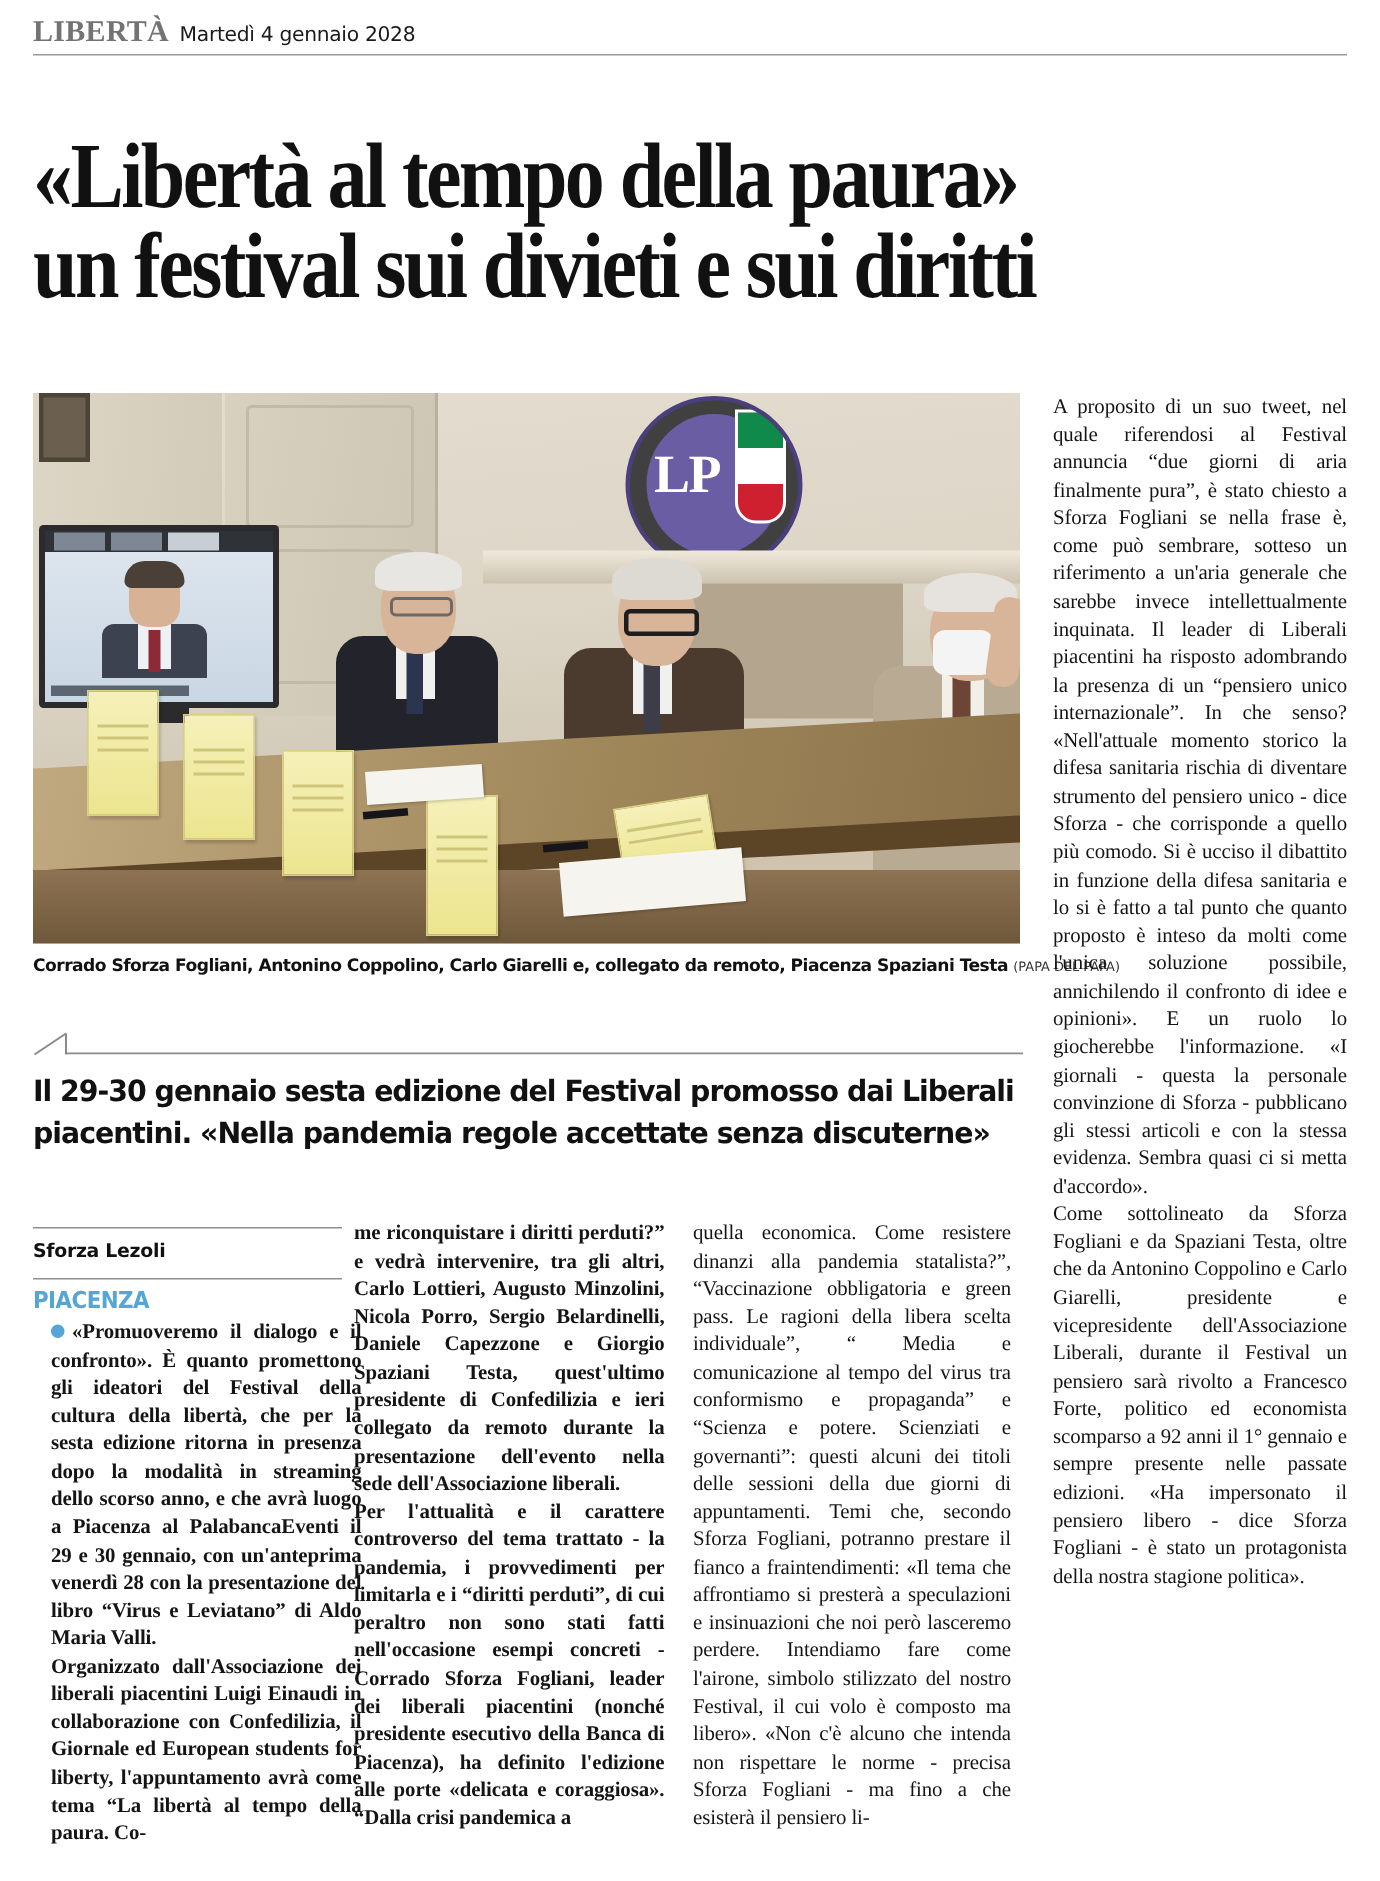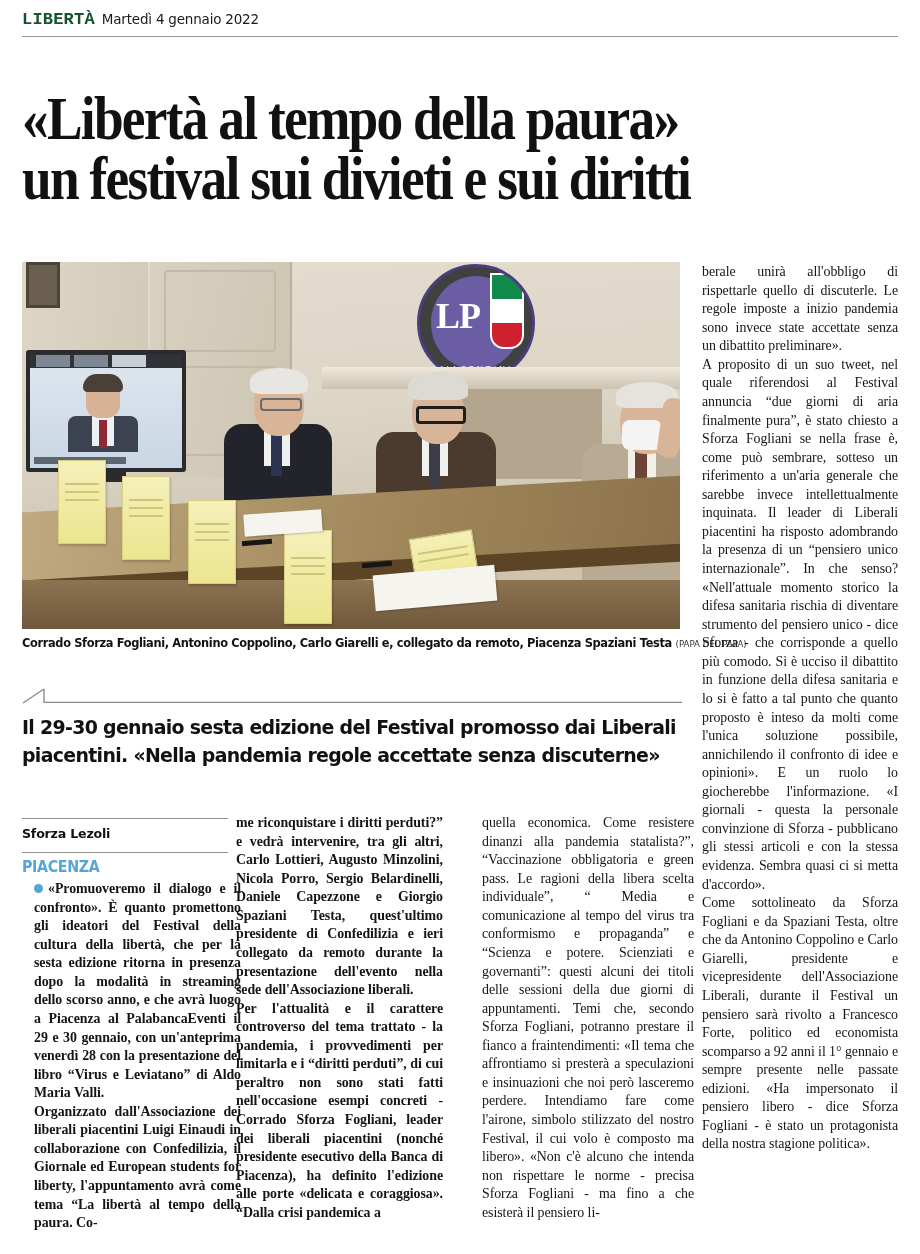--- a/index.html
+++ b/index.html
@@ -25,25 +25,25 @@
   
   .masthead {
     position: absolute;
     left: 22px; top: 10px;
     width: 876px;
     display: flex;
     align-items: baseline;
     gap: 7px;
   }
   .masthead-logo {
-    font-family: Liberation Mono, monospace;
+    font-family: Liberation Serif, serif;
     font-weight: bold;
-    font-size: 17px;
+    font-size: 20px;
     letter-spacing: 0.2px;
-    color: #14532d;
+    color: #737373;
   }
   .masthead-date {
     font-family: "DejaVu Sans", sans-serif;
     font-size: 13.5px;
     color: #1a1a1a;
     letter-spacing: -0.2px;
   }
   .masthead-rule {
     position: absolute;
     left: 22px; top: 36px;
@@ -274,41 +274,41 @@
     font-family: "Liberation Serif", serif;
     font-size: 13.9px;
     line-height: 1.335;
     color: #141414;
     text-align: justify;
     letter-spacing: -0.06px;
   }
   .col p { margin: 0; }
   .col-1 { left: 34px;  top: 880px; width: 207px; font-weight: bold; }
   .col-2 { left: 236px; top: 814px; width: 207px; font-weight: bold; }
-  .col-3 { left: 462px; top: 814px; width: 212px; margin-left: 20px; }
+  .col-3 { left: 462px; top: 814px; width: 212px; }
   .col-4 { left: 702px; top: 263px; width: 196px; }
 
   .bullet {
     display: inline-block;
     width: 9px; height: 9px;
     border-radius: 50%;
     background: #55a6d6;
     margin-right: 5px;
     position: relative;
     top: 0px;
   }
 </style>
 </head>
 <body>
 
 <div class="page">
 
   <div class="masthead">
     <span class="masthead-logo">LIBERTÀ</span>
-    <span class="masthead-date">Martedì 4 gennaio 2022</span>
+    <span class="masthead-date">Martedì 4 gennaio 2028</span>
   </div>
   <div class="masthead-rule"></div>
 
   <h1 class="headline">
     <span class="hl-line">«Libertà al tempo della paura»</span>
     <span class="hl-line">un festival sui divieti e sui diritti</span>
   </h1>
 
   <div class="photo-wrap">
     <div class="photo">
@@ -442,18 +442,17 @@
   <div class="col col-2">
     <p>me riconquistare i diritti perduti?” e vedrà intervenire, tra gli altri, Carlo Lottieri, Augusto Minzolini, Nicola Porro, Sergio Belardinelli, Daniele Capezzone e Giorgio Spaziani Testa, quest'ultimo presidente di Confedilizia e ieri collegato da remoto durante la presentazione dell'evento nella sede dell'Associazione liberali.</p>
     <p>Per l'attualità e il carattere controverso del tema trattato - la pandemia, i provvedimenti per limitarla e i “diritti perduti”, di cui peraltro non sono stati fatti nell'occasione esempi concreti -  Corrado Sforza Fogliani, leader dei liberali piacentini (nonché presidente esecutivo della Banca di Piacenza), ha definito l'edizione alle porte «delicata e coraggiosa». “Dalla crisi pandemica a</p>
   </div>
 
   <div class="col col-3">
     <p>quella economica. Come resistere dinanzi alla pandemia statalista?”, “Vaccinazione obbligatoria e green pass. Le ragioni della libera scelta individuale”, “ Media e comunicazione al tempo del virus tra conformismo e propaganda” e “Scienza e potere. Scienziati e governanti”: questi alcuni dei titoli delle sessioni della due giorni di appuntamenti. Temi che, secondo Sforza Fogliani, potranno prestare il fianco a fraintendimenti: «Il tema che affrontiamo si presterà a speculazioni e insinuazioni che noi però lasceremo perdere. Intendiamo fare come l'airone, simbolo stilizzato del nostro Festival, il cui volo è composto ma libero». «Non c'è alcuno che intenda non rispettare le norme - precisa Sforza Fogliani - ma fino a che esisterà il pensiero li-</p>
   </div>
 
   <div class="col col-4">
-    <p>berale unirà all'obbligo di rispettarle quello di discuterle. Le regole imposte a inizio pandemia sono invece state accettate senza un dibattito preliminare».</p>
     <p>A proposito di un suo tweet, nel quale riferendosi al Festival annuncia “due giorni di aria finalmente pura”, è stato chiesto a Sforza Fogliani se nella frase è, come può sembrare, sotteso un riferimento a un'aria generale che sarebbe invece intellettualmente inquinata. Il leader di Liberali piacentini ha risposto adombrando la presenza di un “pensiero unico internazionale”. In che senso? «Nell'attuale momento storico la difesa sanitaria rischia di diventare strumento del pensiero unico - dice Sforza - che corrisponde a quello più comodo. Si è ucciso il dibattito in funzione della difesa sanitaria e lo si è fatto a tal punto che quanto proposto è inteso da molti come l'unica soluzione possibile, annichilendo il confronto di idee e opinioni». E un ruolo lo giocherebbe l'informazione. «I giornali - questa la personale convinzione di Sforza - pubblicano gli stessi articoli e con la stessa evidenza. Sembra quasi ci si metta d'accordo».</p>
     <p>Come sottolineato da Sforza Fogliani e da Spaziani Testa, oltre che da Antonino Coppolino e Carlo Giarelli, presidente e vicepresidente dell'Associazione Liberali, durante il Festival un pensiero sarà rivolto a Francesco Forte, politico ed economista scomparso a 92 anni il 1° gennaio e sempre presente nelle passate edizioni. «Ha impersonato il pensiero libero - dice Sforza Fogliani - è stato un protagonista della nostra stagione politica».</p>
   </div>
 
 </div>
 
 </body></html>

